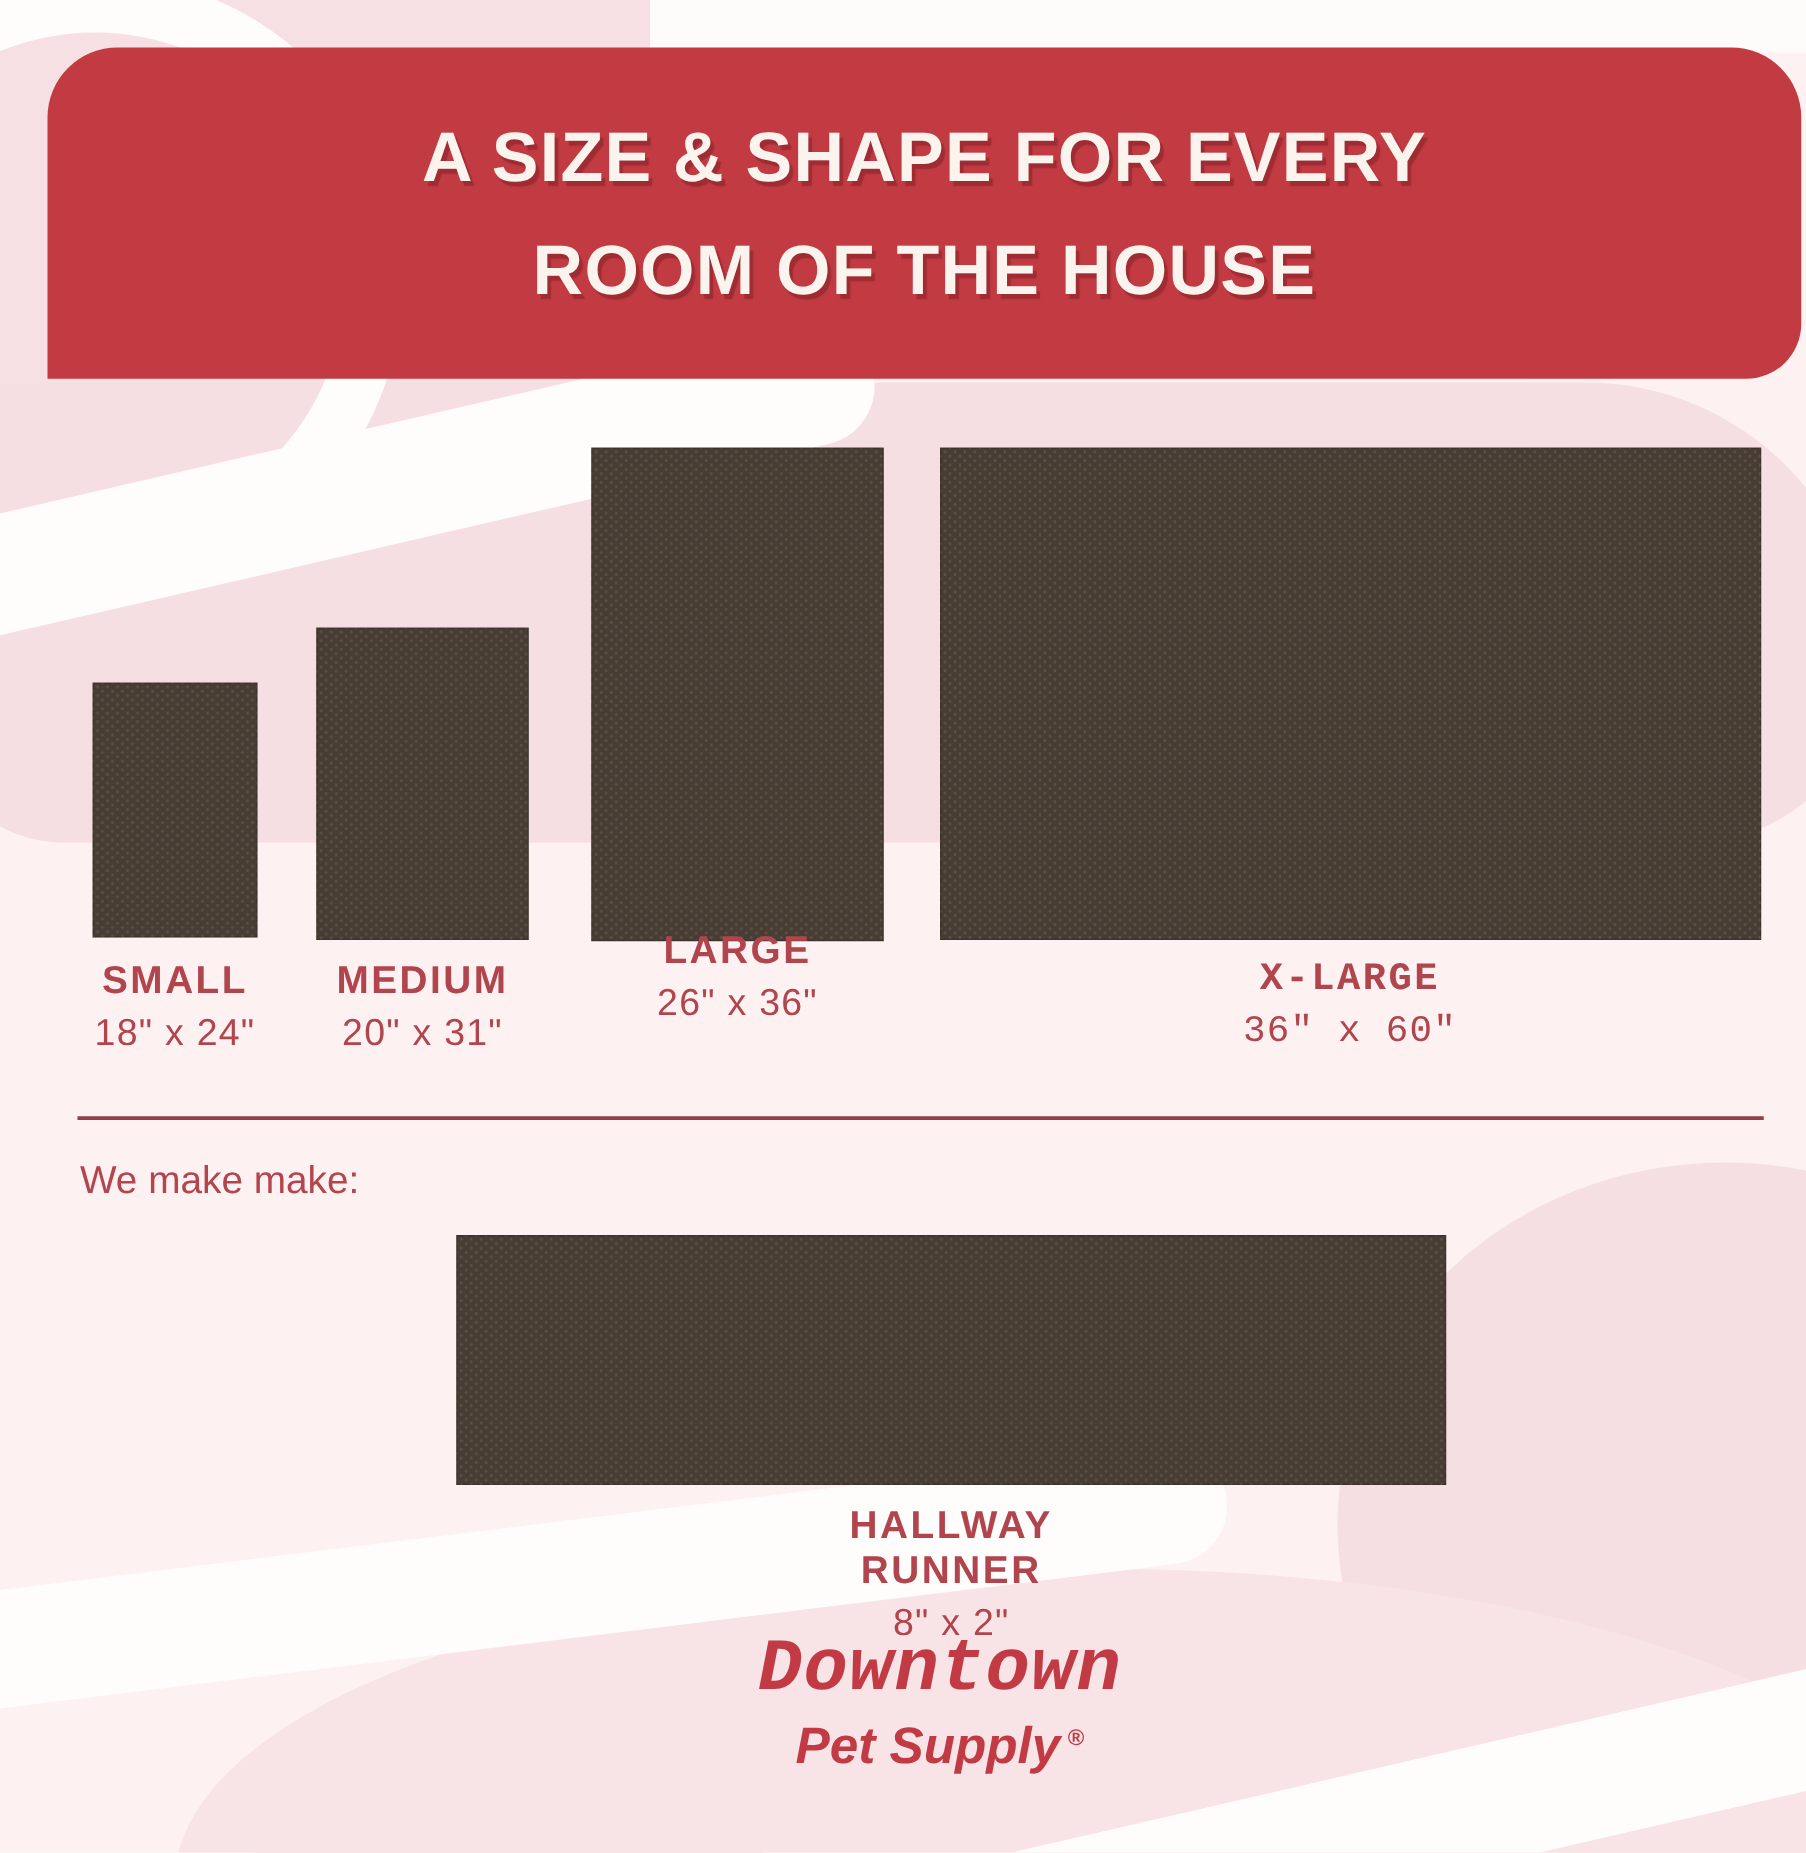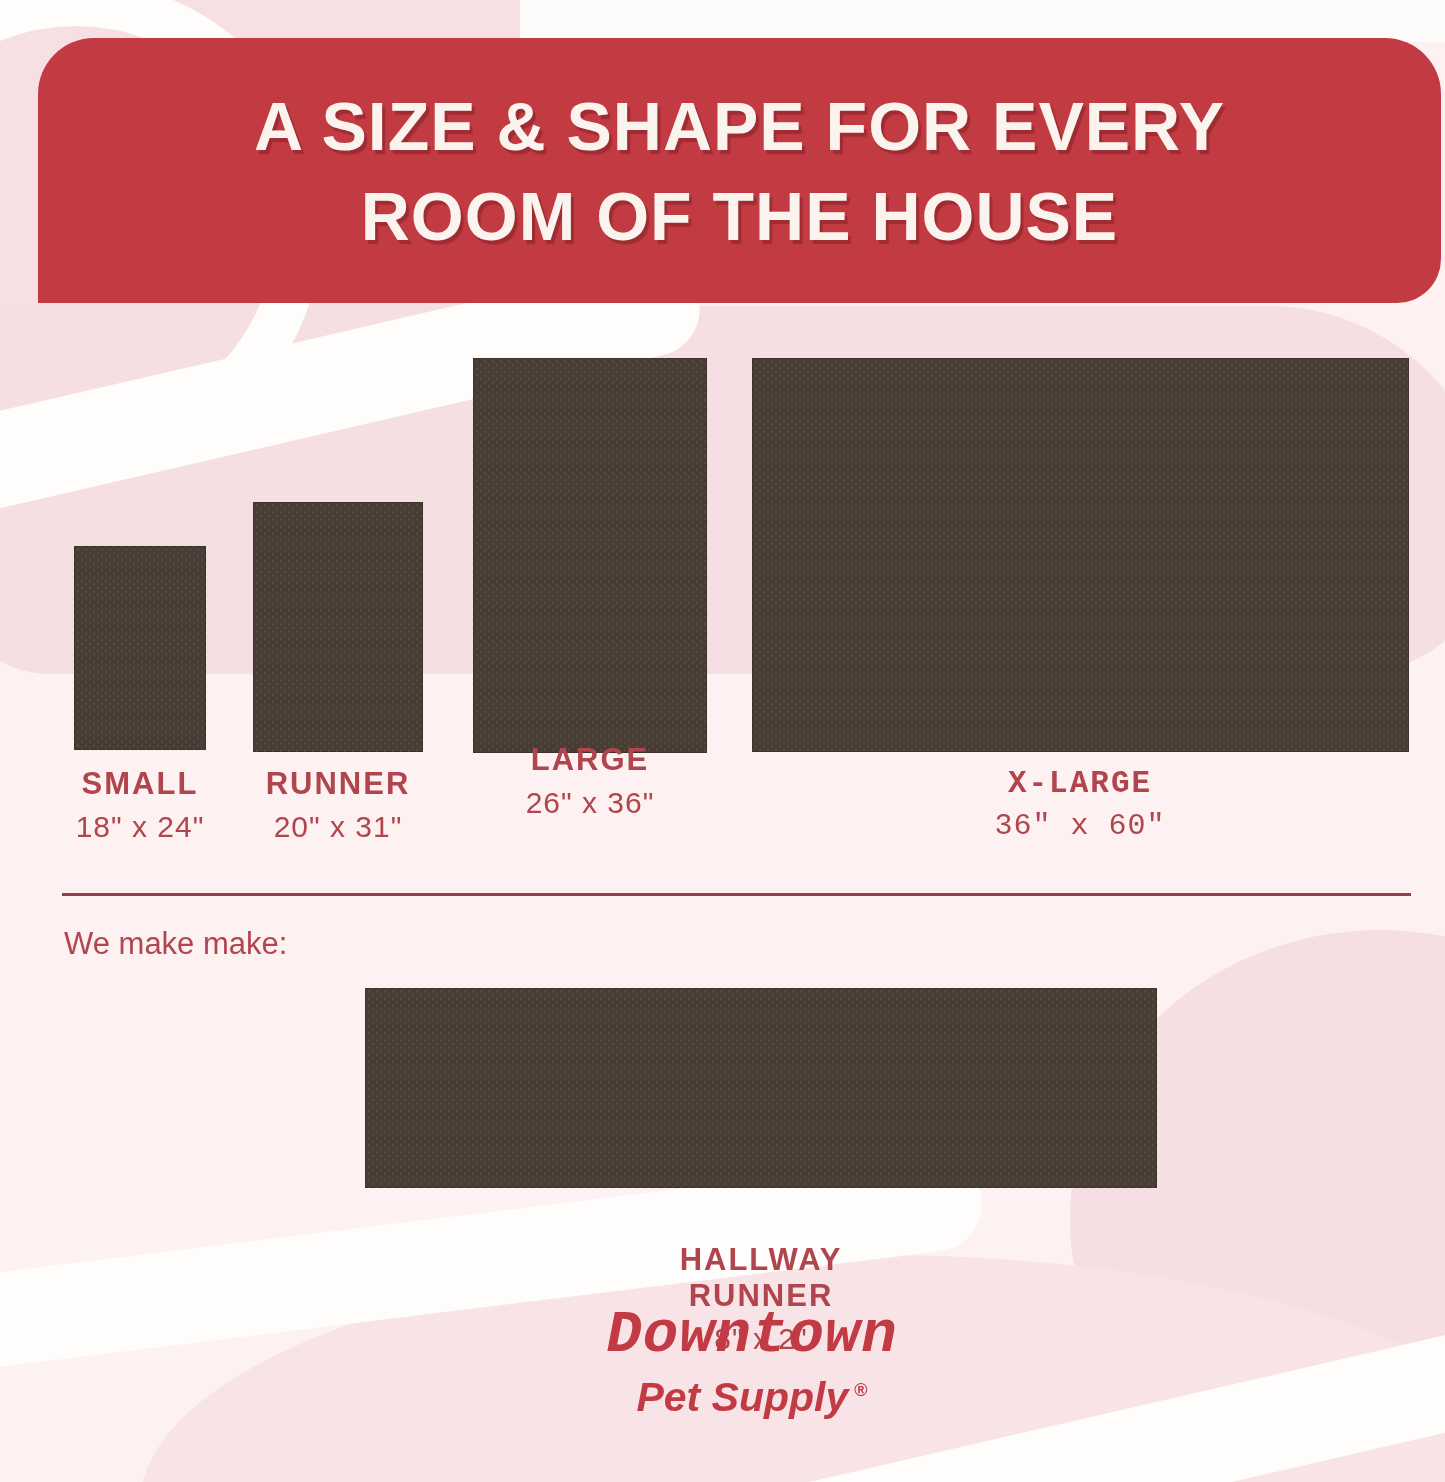--- a/index.html
+++ b/index.html
@@ -27,21 +27,21 @@
   
   .banner{
     position:absolute;left:38px;top:38px;width:1403px;height:265px;
     background:#c33b42;
     border-radius:56px 56px 44px 0;
     display:flex;flex-direction:column;justify-content:center;align-items:center;
     z-index:2;
   }
   .banner-title{
     color:#fbf3ed;
-    font-size:68px;font-weight:800;letter-spacing:1px;
+    font-size:56px;font-weight:800;letter-spacing:1px;
     line-height:90px;
     text-shadow:3px 4px 1px rgba(96,22,26,0.38);
     white-space:nowrap;
   }
   
   .mat{
     position:absolute;z-index:3;
     background-color:#473d34;
     background-image:
       radial-gradient(rgba(216,190,150,0.15) 1.1px, transparent 1.3px),
@@ -56,21 +56,21 @@
   .mat-xlarge{left:752px;top:358px;width:657px;height:394px;}
   .mat-runner{left:365px;top:988px;width:792px;height:200px;}
   
   .size-label{position:absolute;width:300px;text-align:center;color:#b1454d;z-index:4;}
   .size-label .size-name{font-size:31px;font-weight:700;letter-spacing:2px;}
   .size-label .size-dims{font-size:30px;font-weight:500;letter-spacing:1px;margin-top:8px;}
   .label-small {left:-10px;top:766px;}
   .label-medium{left:188px;top:766px;}
   .label-large {left:440px;top:742px;}
   .label-xlarge{left:930px;top:766px;font-family:Liberation Mono, monospace;}
-  .label-runner{left:611px;top:1202px;margin-top:40px;}
+  .label-runner{left:611px;top:1202px;}
   
   .divider{position:absolute;left:62px;top:893px;width:1349px;height:3px;background:#8f4048;z-index:4;}
   .also-make{position:absolute;left:64px;top:926px;font-size:31px;font-weight:500;color:#b2454d;z-index:4;}
   
   .logo{position:absolute;left:422px;top:1306px;width:660px;text-align:center;color:#c23a44;z-index:4;}
   .logo-brand{font-size:59px;font-style:italic;font-weight:800;letter-spacing:1px;line-height:60px;font-family:Liberation Mono, monospace;}
   .logo-sub{font-size:41px;font-style:italic;font-weight:700;line-height:48px;}
   .logo-reg{font-size:18px;font-style:normal;vertical-align:super;margin-left:6px;}
 </style>
 </head>
@@ -96,21 +96,21 @@
   <div class="mat mat-small"></div>
   <div class="mat mat-medium"></div>
   <div class="mat mat-large"></div>
   <div class="mat mat-xlarge"></div>
 
   <div class="size-label label-small">
     <div class="size-name">SMALL</div>
     <div class="size-dims">18" x 24"</div>
   </div>
   <div class="size-label label-medium">
-    <div class="size-name">RUNNER</div>
+    <div class="size-name">MEDIUM</div>
     <div class="size-dims">20" x 31"</div>
   </div>
   <div class="size-label label-large">
     <div class="size-name">LARGE</div>
     <div class="size-dims">26" x 36"</div>
   </div>
   <div class="size-label label-xlarge">
     <div class="size-name">X-LARGE</div>
     <div class="size-dims">36" x 60"</div>
   </div>

